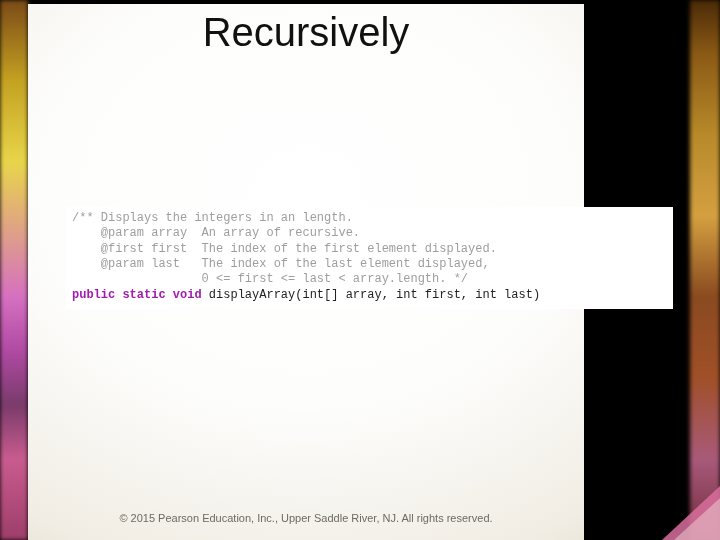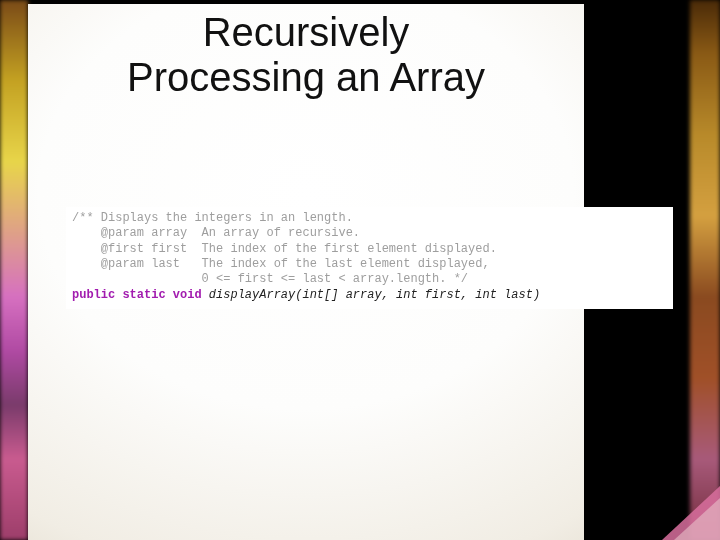--- a/index.html
+++ b/index.html
@@ -99,21 +99,20 @@
     color: #9e9e9e;
     white-space: pre;
     box-shadow: 0 0 0 0 rgba(0,0,0,0);
   }
   .code-box .kw {
     color: #a21caf;
     font-weight: bold;
   }
   .code-box .sig {
     color: #222;
-    font-style: italic;
   }
   .desc {
     position: absolute;
     left: 55px;
     top: 420px;
     right: 40px;
     font-size: 20px;
     color: #1a1a1a;
   }
   .copyright {
@@ -130,29 +129,29 @@
 <body>
 
 <div class="stage">
   <div class="bg-left"></div>
   <div class="bg-right"></div>
 
   <div class="slide">
 
     <div class="title">
       <span>Recursively</span><br>
-      <span>Processing an Array</span>
     </div>
 
     <div class="code-box"><span>/** Displays the integers in an length.</span>
 <span>    @param array  An array of recursive.</span>
 <span>    @first first  The index of the first element displayed.</span>
 <span>    @param last   The index of the last element displayed,</span>
 <span>                  0 &lt;= first &lt;= last &lt; array.length. */</span>
 <span class="kw">public static void</span><span class="sig"> displayArray(int[] array, int first, int last)</span></div>
 
 
+    <div class="copyright">© 2015 Pearson Education, Inc., Upper Saddle River, NJ.  All rights reserved.</div>
 
   </div>
 
   <div class="fold"></div>
   <div class="fold2"></div>
 </div>
 
 </body></html>

